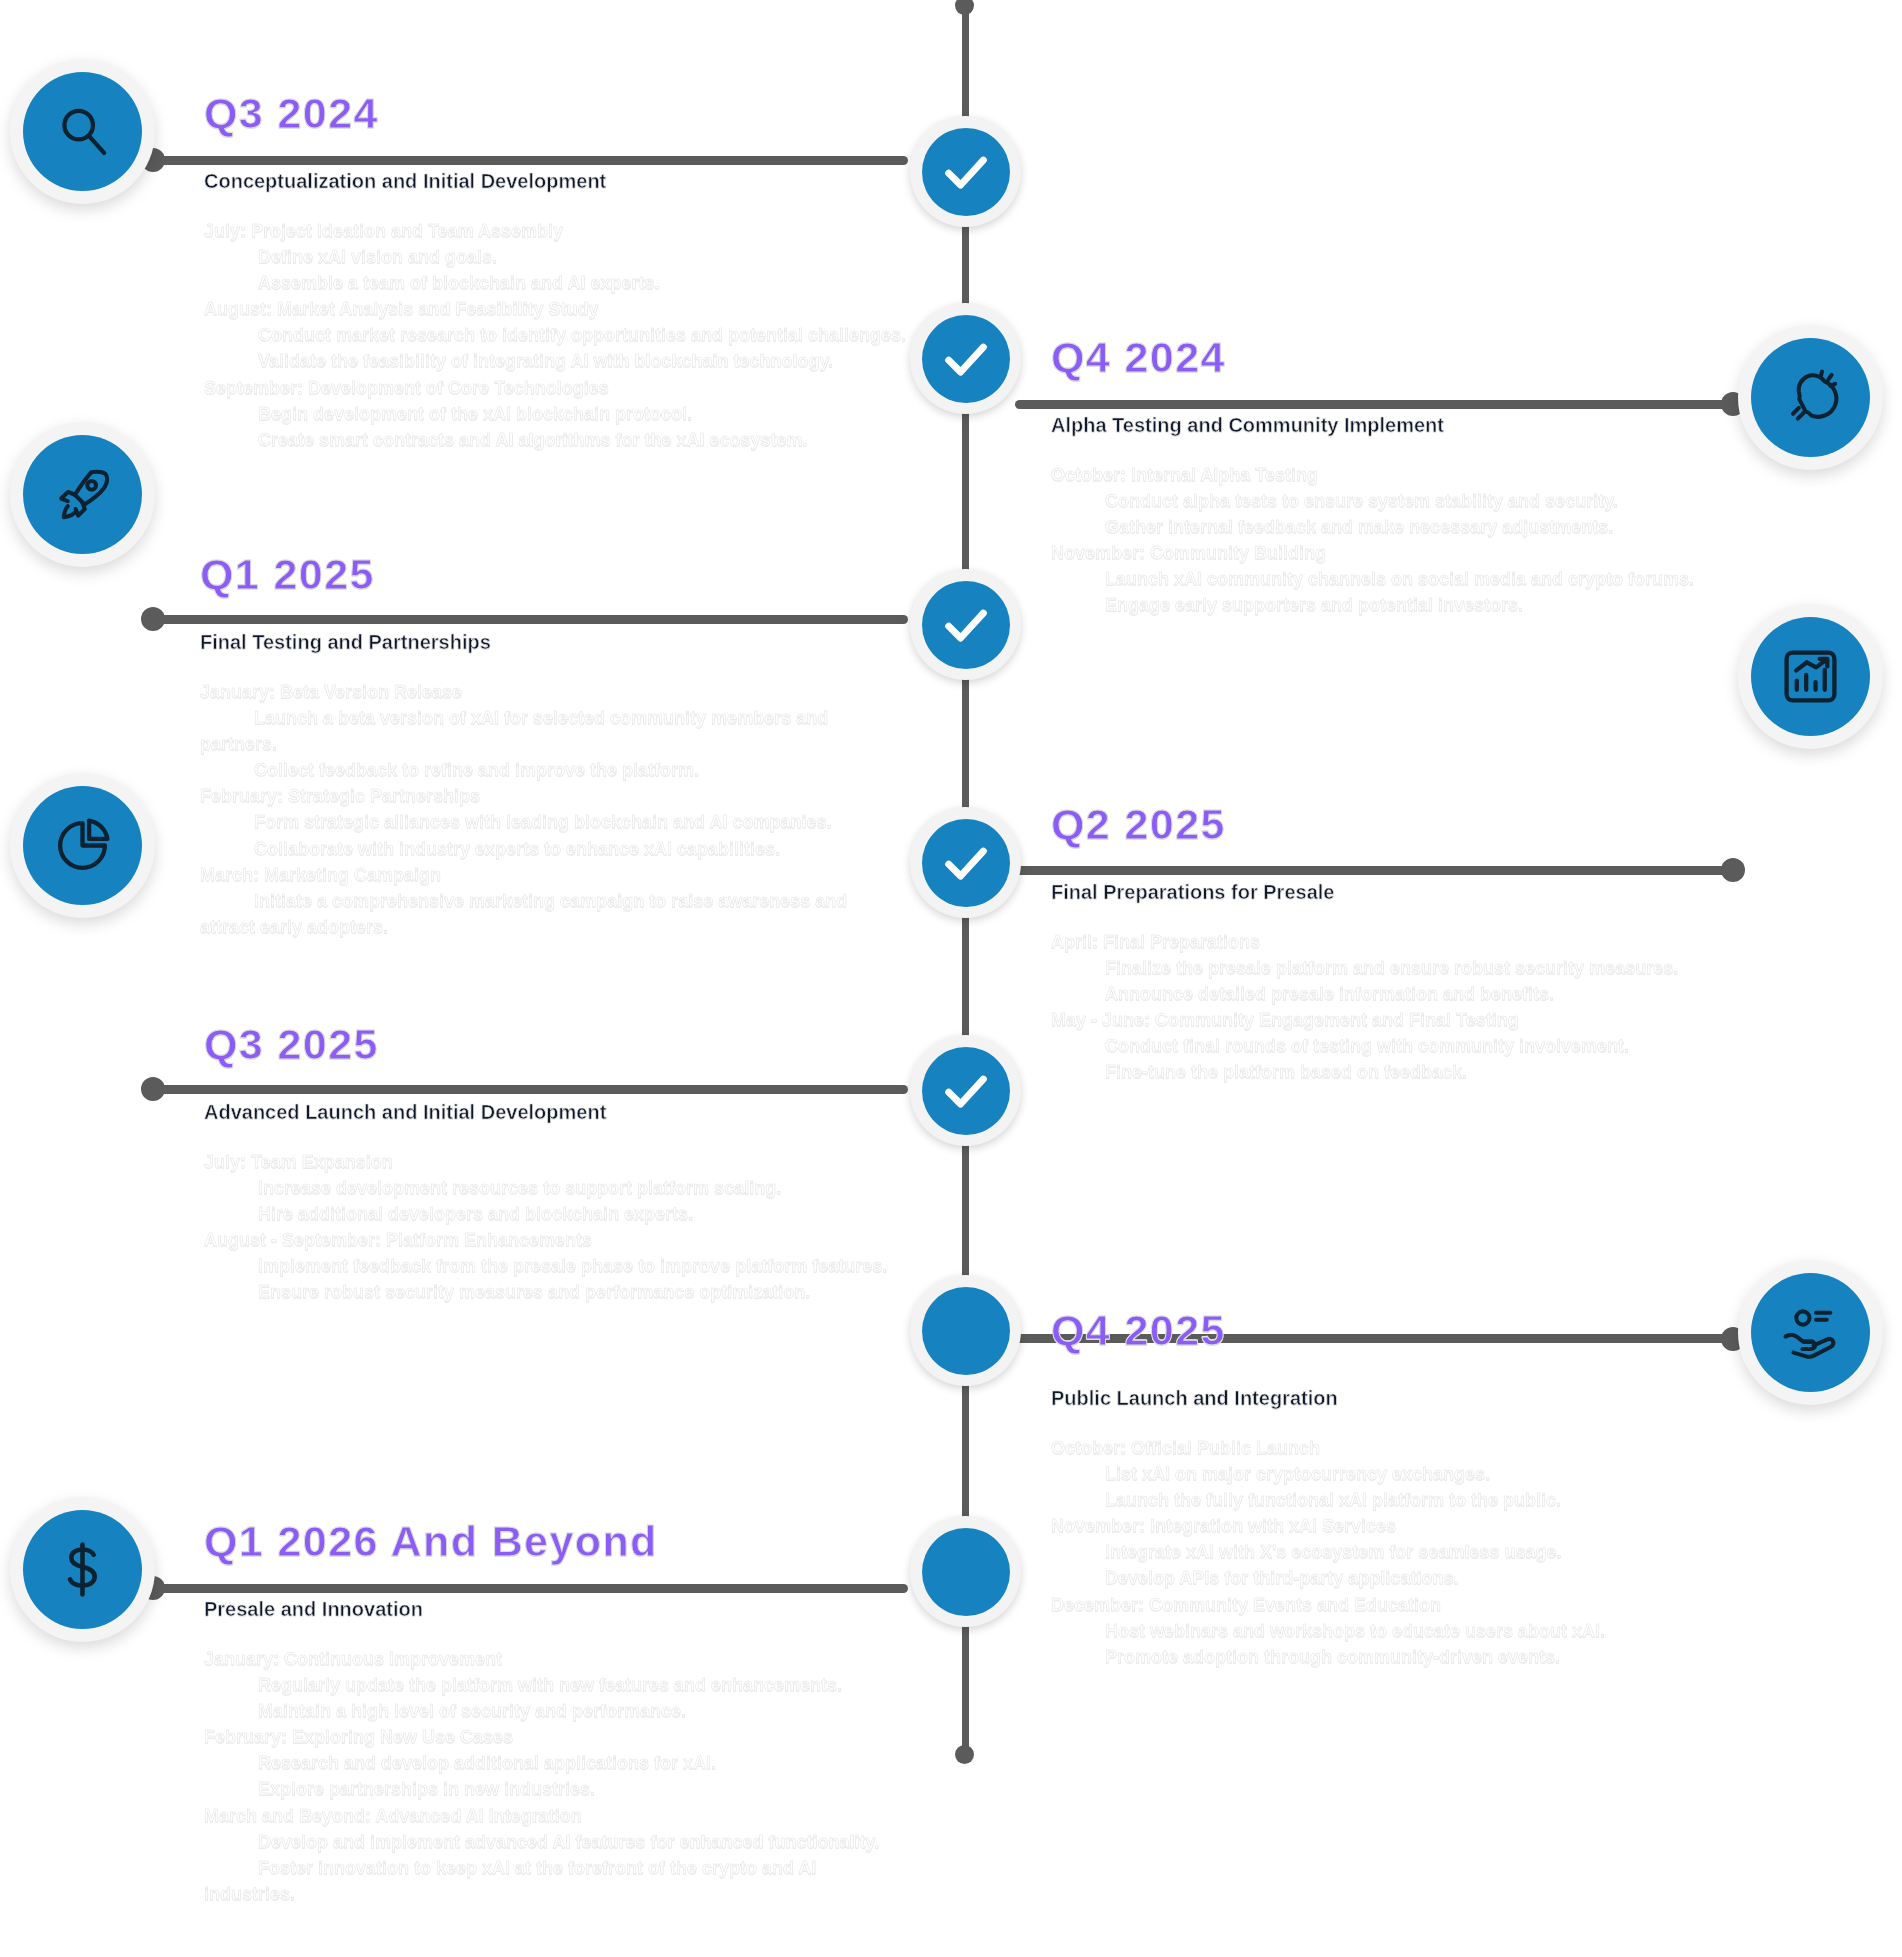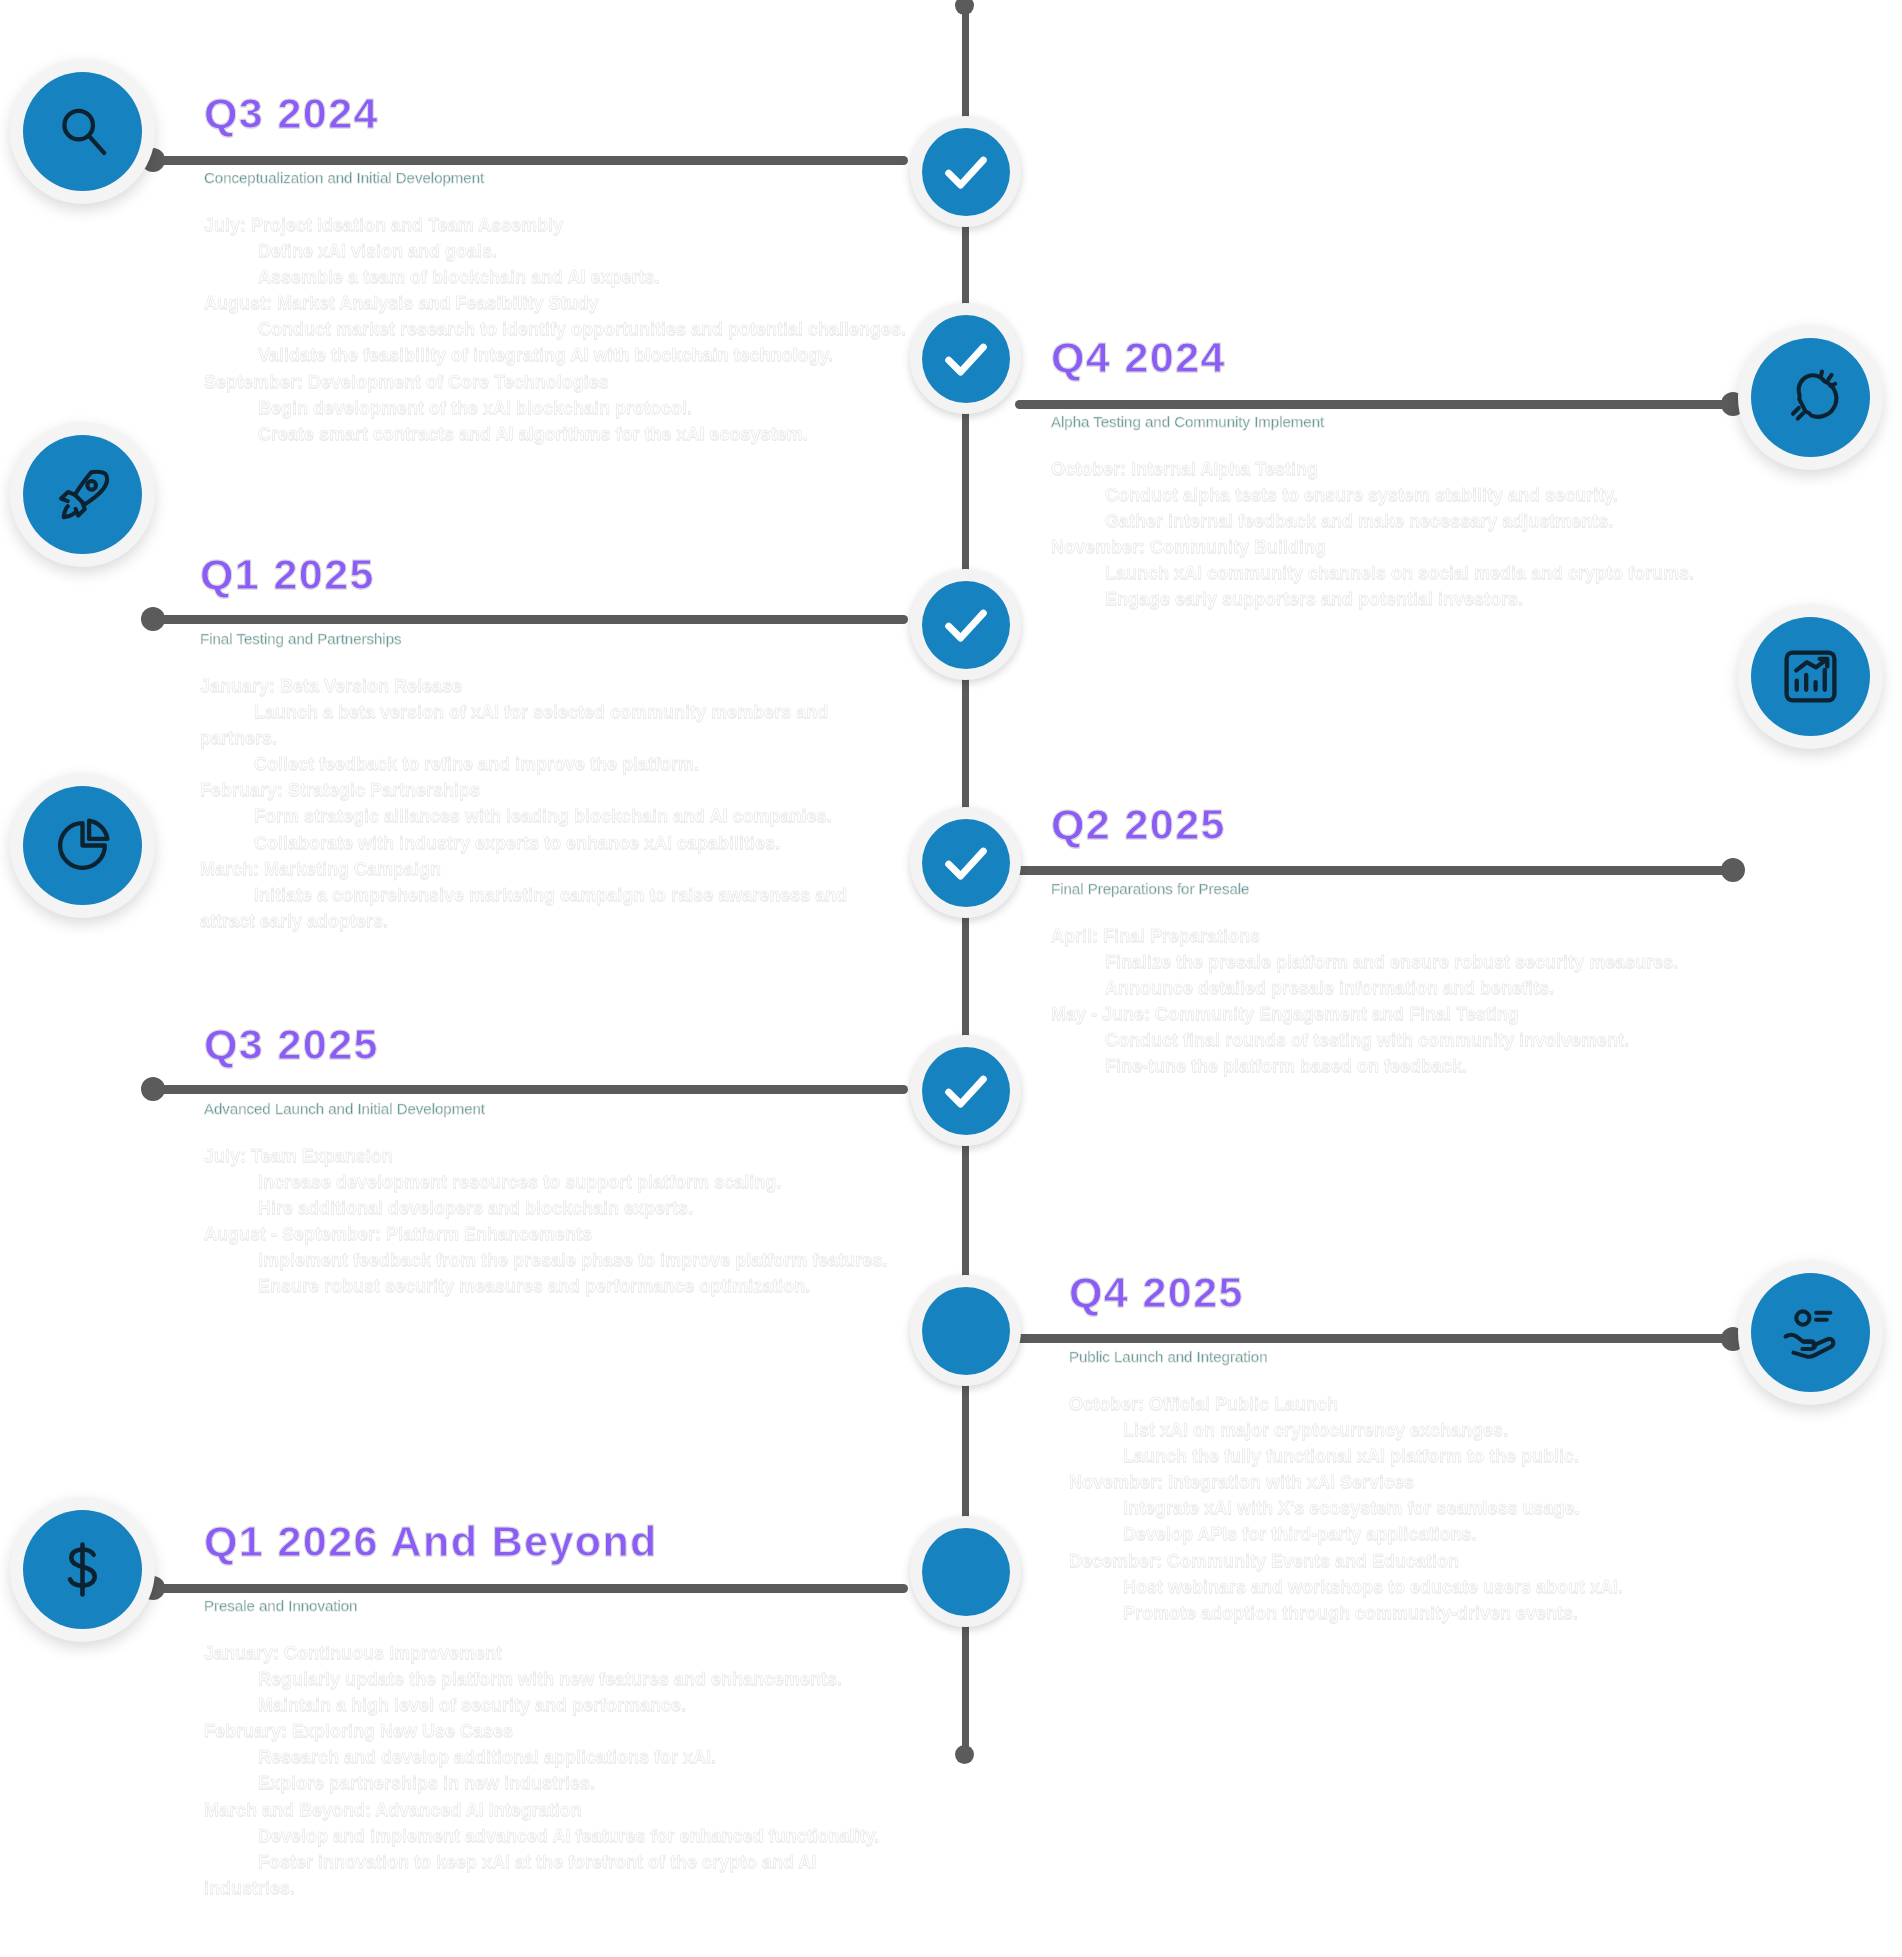--- a/index.html
+++ b/index.html
@@ -108,23 +108,23 @@
     font-weight: 700;
     letter-spacing: 1.4px;
     color: #8b5cf6;
     -webkit-text-stroke: 1px #dcdcdc;
     text-shadow: 0 1px 0 #e2e2e2, 0 -1px 0 #f7f7f7;
     white-space: nowrap;
     line-height: 1;
     margin: 0 0 25px 0;
   }
   .q-sub {
-    font-size: 15px;
-    font-weight: 400;
-    color: #0f766e;
+    font-size: 20px;
+    font-weight: 700;
+    color: #0f172a;
     -webkit-text-stroke: 0.7px #e0e0e0;
     text-shadow: 0 1px 0 #ececec;
     white-space: nowrap;
     margin: 34px 0 0 0;
     line-height: 1.2;
   }
   .q-body {
     font-size: 18px;
     font-weight: 700;
     color: #fefefe;
@@ -328,21 +328,21 @@
     <div class="q-sub">Final Preparations for Presale</div>
     <div class="q-body"><span class="mon">April: Final Preparations</span><span class="sub">Finalize the presale platform and ensure robust security measures.</span><span class="sub">Announce detailed presale information and benefits.</span><span class="mon">May - June: Community Engagement and Final Testing</span><span class="sub">Conduct final rounds of testing with community involvement.</span><span class="sub">Fine-tune the platform based on feedback.</span></div>
   </div>
 
   <div class="block" style="left:204px; top:1023px; width:707px;">
     <div class="q-title">Q3 2025</div>
     <div class="q-sub">Advanced Launch and Initial Development</div>
     <div class="q-body"><span class="mon">July: Team Expansion</span><span class="sub">Increase development resources to support platform scaling.</span><span class="sub">Hire additional developers and blockchain experts.</span><span class="mon">August - September: Platform Enhancements</span><span class="sub">Implement feedback from the presale phase to improve platform features.</span><span class="sub">Ensure robust security measures and performance optimization.</span></div>
   </div>
 
-  <div class="block" style="left:1051px; top:1271px; width:669px;margin-left:18px;">
+  <div class="block" style="left:1051px; top:1309px; width:669px;">
     <div class="q-title">Q4 2025</div>
     <div class="q-sub">Public Launch and Integration</div>
     <div class="q-body"><span class="mon">October: Official Public Launch</span><span class="sub">List xAI on major cryptocurrency exchanges.</span><span class="sub">Launch the fully functional xAI platform to the public.</span><span class="mon">November: Integration with xAI Services</span><span class="sub">Integrate xAI with X's ecosystem for seamless usage.</span><span class="sub">Develop APIs for third-party applications.</span><span class="mon">December: Community Events and Education</span><span class="sub">Host webinars and workshops to educate users about xAI.</span><span class="sub">Promote adoption through community-driven events.</span></div>
   </div>
 
   <div class="block" style="left:204px; top:1520px; width:707px;">
     <div class="q-title">Q1 2026 And Beyond</div>
     <div class="q-sub">Presale and Innovation</div>
     <div class="q-body"><span class="mon">January: Continuous Improvement</span><span class="sub">Regularly update the platform with new features and enhancements.</span><span class="sub">Maintain a high level of security and performance.</span><span class="mon">February: Exploring New Use Cases</span><span class="sub">Research and develop additional applications for xAI.</span><span class="sub">Explore partnerships in new industries.</span><span class="mon">March and Beyond: Advanced AI Integration</span><span class="sub">Develop and implement advanced AI features for enhanced functionality.</span><span class="sub">Foster innovation to keep xAI at the forefront of the crypto and AI industries.</span></div>
   </div>

